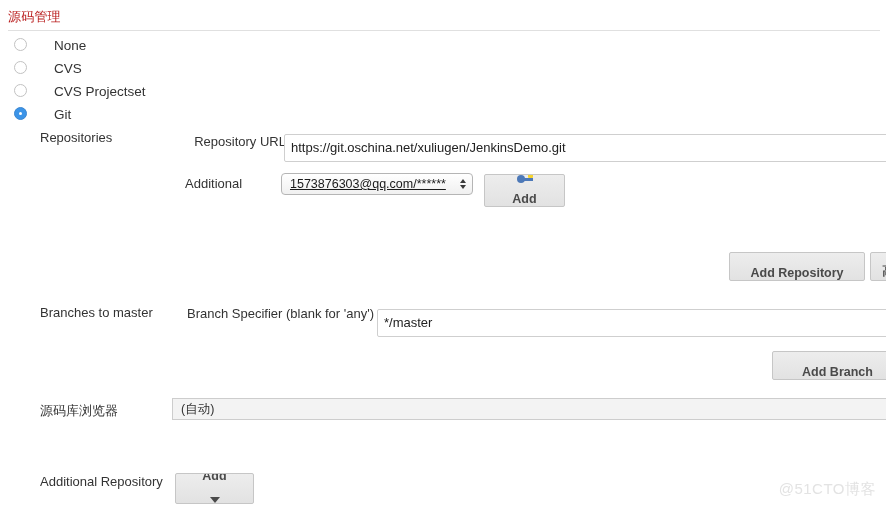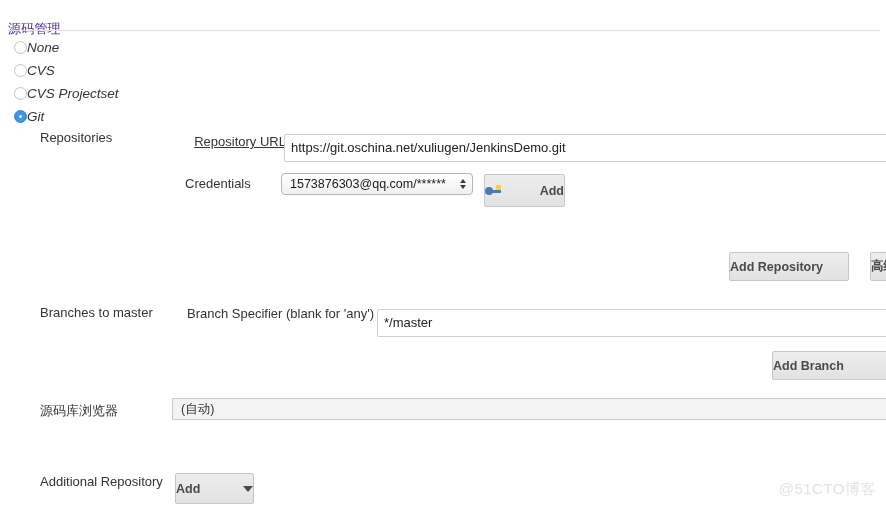--- a/index.html
+++ b/index.html
@@ -12,42 +12,40 @@
   body {
     font-family: "Liberation Sans", "DejaVu Sans", sans-serif;
     font-size: 13px;
     color: #333333;
     position: relative;
   }
 
   
   .section-title {
     position: absolute;
-    left: 8px; top: 20px;
-    font-size: 13px;
-    color: #4c1d95;
+    left: 8px; top: 8px;
+    font-size: 13px;
+    color: #b91c1c;
     font-weight: 400;
     letter-spacing: 0.2px;
   }
   .section-rule {
     position: absolute;
     left: 8px; top: 30px;
     width: 872px; height: 1px;
     background: #e0e0e0;
   }
 
   
   .radio-row {
     position: absolute;
     left: 14px;
     display: flex;
-    align-items: center;
-    gap: 0;
+    gap: 27px;
     height: 18px;
-    font-style: italic;
   }
   .radio {
     width: 13px; height: 13px;
     border-radius: 50%;
     border: 1px solid #c2c2c2;
     background: #ffffff;
     flex: 0 0 auto;
     position: relative;
     cursor: pointer;
   }
@@ -76,21 +74,20 @@
     color: #333333;
     white-space: nowrap;
     text-align: center;
   }
   .lbl-right {
     position: absolute;
     font-size: 13px;
     color: #333333;
     white-space: nowrap;
     text-align: right;
-    text-decoration: underline;
   }
 
   
   .text-input {
     position: absolute;
     height: 26px;
     border: 1px solid #cfcfcf;
     background: #ffffff;
     border-radius: 2px;
     font-family: "Liberation Sans", "DejaVu Sans", sans-serif;
@@ -111,20 +108,21 @@
     border: 1px solid #b5b5b5;
     border-radius: 4px;
     background: linear-gradient(#ffffff, #f0f0f0);
     font-size: 12.5px;
     color: #1a1a1a;
     line-height: 20px;
     padding: 0 22px 0 8px;
     white-space: nowrap;
     overflow: hidden;
     cursor: pointer;
+    text-decoration: underline;
   }
   .mac-select .arrows {
     position: absolute;
     right: 6px; top: 50%;
     transform: translateY(-50%);
     width: 7px; height: 14px;
     display: flex;
     flex-direction: column;
     justify-content: center;
     align-items: center;
@@ -159,25 +157,26 @@
     position: absolute;
     border: 1px solid #c6c6c6;
     background: linear-gradient(#ededed, #e2e2e2);
     border-radius: 2px;
     font-family: "Liberation Sans", "DejaVu Sans", sans-serif;
     font-size: 12.5px;
     font-weight: bold;
     color: #4a4a4a;
     display: flex;
     align-items: center;
-    justify-content: space-between;
+    justify-content: flex-end;
     gap: 7px;
     cursor: pointer;
     white-space: nowrap;
     overflow: hidden;
+    flex-direction: column;
   }
 
   
   .key-icon {
     width: 16px; height: 12px;
     position: relative;
     flex: 0 0 auto;
   }
   .key-icon .bow {
     position: absolute;
@@ -245,40 +244,40 @@
   <span class="radio checked"></span>
   <span class="radio-label">Git</span>
 </div>
 
 <div class="lbl" style="left:40px; top:130px;">Repositories</div>
 
 <div class="lbl-right" style="left:146px; top:134px; width:140px;">Repository URL</div>
 
 <div class="text-input tall" style="left:284px; top:134px; width:620px;">https://git.oschina.net/xuliugen/JenkinsDemo.git</div>
 
-<div class="lbl" style="left:185px; top:176px;">Credentials</div>
+<div class="lbl" style="left:185px; top:176px;">Additional</div>
 
 <div class="mac-select" style="left:281px; top:173px; width:192px;">
   <span>1573876303@qq.com/******</span>
   <span class="arrows">
     <i class="up"></i>
       <i class="down"></i>
   </span>
 </div>
 
 <div class="btn" style="left:484px; top:174px; width:81px; height:33px;">
   <span class="key-icon">
     <span class="bow"></span>
       <span class="shaft"></span>
       <span class="tooth"></span>
   </span>
   <span>Add</span>
 </div>
 
-<div class="btn" style="left:729px; top:252px; width:120px; height:29px;">
+<div class="btn" style="left:729px; top:252px; width:136px; height:29px;">
   <span>Add Repository</span>
 </div>
 
 <div class="btn" style="left:870px; top:252px; width:60px; height:29px;">
   <span>高级...</span>
 </div>
 
 <div class="lbl" style="left:40px; top:305px;">Branches to master</div>
 
 <div class="lbl" style="left:187px; top:306px;">Branch Specifier (blank for 'any')</div>

